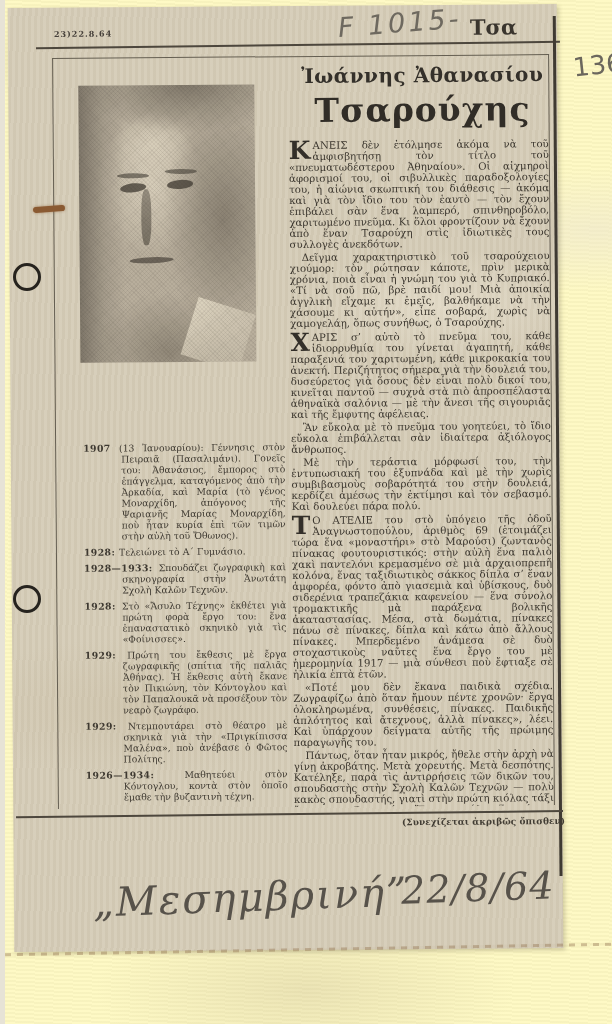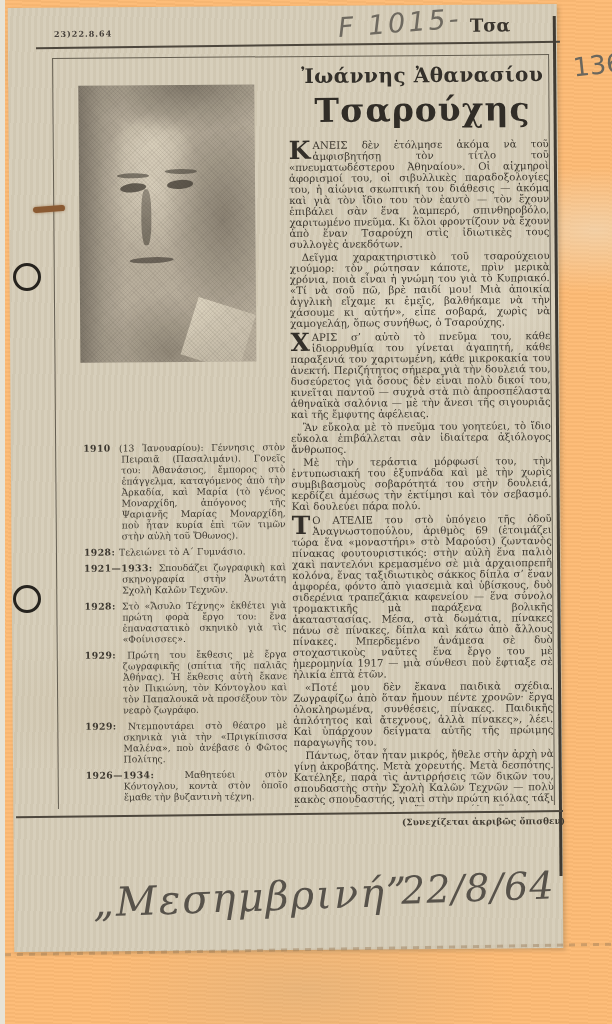--- a/index.html
+++ b/index.html
@@ -3,21 +3,21 @@
 <meta charset="utf-8">
 <style>
   html,body{margin:0;padding:0;}
   body{
     width:612px;height:1024px;position:relative;overflow:hidden;
     background:#e7e3d6;
     font-family:"DejaVu Serif","Liberation Serif",serif;
   }
   .album-page{
     position:absolute;left:5px;top:0;width:607px;height:1024px;
-    background:#fdba74;
+    background:#fef9c3;
   }
   
   .album-page::before{
     content:"";position:absolute;inset:0;
     background:
       radial-gradient(ellipse 220px 90px at 590px 230px, rgba(235,228,210,.5), transparent 70%),
       radial-gradient(ellipse 300px 120px at 300px 990px, rgba(180,165,135,.25), transparent 70%),
       radial-gradient(ellipse 160px 60px at 60px 60px, rgba(120,105,80,.12), transparent 70%),
       repeating-linear-gradient(3deg, rgba(255,255,255,.04) 0 2px, rgba(90,80,60,.04) 2px 4px);
   }
@@ -34,21 +34,21 @@
       radial-gradient(ellipse 260px 100px at 120px 700px, rgba(190,175,145,.22), transparent 70%),
       repeating-linear-gradient(92deg, rgba(255,255,255,.05) 0 3px, rgba(100,88,64,.04) 3px 6px);
   }
   .scan-content{position:absolute;inset:0;transform:rotate(-.45deg);transform-origin:300px 430px;}
 
   .header-date{position:absolute;left:52px;top:27px;font-size:8px;font-weight:bold;
     letter-spacing:1px;color:#46403a;}
   .file-code{position:absolute;left:336px;top:8px;font-size:27px;color:#6e695f;
     font-style:italic;transform:rotate(-4deg);letter-spacing:3px;
     font-family:"DejaVu Sans","Liberation Sans",sans-serif;}
-  .index-label{position:absolute;left:468px;top:16px;font-size:18px;font-weight:bold;color:#3a352e;text-align:center;}
+  .index-label{position:absolute;left:468px;top:16px;font-size:21px;font-weight:bold;color:#3a352e;text-align:center;}
   .header-rule{position:absolute;left:34px;top:44px;width:524px;height:2px;background:#4d473d;
     transform:rotate(-.25deg);}
   .page-number{position:absolute;left:568px;top:50px;font-size:26px;color:#6b675d;
     transform:rotate(-6deg);font-family:"DejaVu Sans","Liberation Sans",sans-serif;}
 
   .clip-frame{position:absolute;left:50px;top:56px;width:495px;height:750px;
     border:1.5px solid #655f52;border-bottom:none;}
   .clip-right-edge{position:absolute;left:551px;top:18px;width:3px;height:860px;background:#3f3a32;}
 
   
@@ -149,23 +149,23 @@
         <p class="body-par">Δεῖγμα χαρακτηριστικὸ τοῦ τσαρούχειου χιούμορ: τὸν ρώτησαν κάποτε, πρὶν μερικὰ χρόνια, ποιὰ εἶναι ἡ γνώμη του γιὰ τὸ Κυπριακό. «Τί νὰ σοῦ πῶ, βρὲ παιδί μου! Μιὰ ἀποικία ἀγγλικὴ εἴχαμε κι ἐμεῖς, βαλθήκαμε νὰ τὴν χάσουμε κι αὐτήν», εἶπε σοβαρά, χωρὶς νὰ χαμογελάῃ, ὅπως συνήθως, ὁ Τσαρούχης.</p>
         <p class="body-par has-cap"><span class="dropcap">Χ</span>ΑΡΙΣ σ’ αὐτὸ τὸ πνεῦμα του, κάθε ἰδιορρυθμία του γίνεται ἀγαπητή, κάθε παραξενιά του χαριτωμένη, κάθε μικροκακία του ἀνεκτή. Περιζήτητος σήμερα γιὰ τὴν δουλειά του, δυσεύρετος γιὰ ὅσους δὲν εἶναι πολὺ δικοί του, κινεῖται παντοῦ — συχνὰ στὰ πιὸ ἀπροσπέλαστα ἀθηναϊκὰ σαλόνια — μὲ τὴν ἄνεσι τῆς σιγουριᾶς καὶ τῆς ἔμφυτης ἀφέλειας.</p>
         <p class="body-par">Ἂν εὔκολα μὲ τὸ πνεῦμα του γοητεύει, τὸ ἴδιο εὔκολα ἐπιβάλλεται σὰν ἰδιαίτερα ἀξιόλογος ἄνθρωπος.</p>
         <p class="body-par">Μὲ τὴν τεράστια μόρφωσί του, τὴν ἐντυπωσιακή του ἐξυπνάδα καὶ μὲ τὴν χωρὶς συμβιβασμοὺς σοβαρότητά του στὴν δουλειά, κερδίζει ἀμέσως τὴν ἐκτίμησι καὶ τὸν σεβασμό. Καὶ δουλεύει πάρα πολύ.</p>
         <p class="body-par has-cap"><span class="dropcap">Τ</span>Ο ΑΤΕΛΙΕ του στὸ ὑπόγειο τῆς ὁδοῦ Ἀναγνωστοπούλου, ἀριθμὸς 69 (ἑτοιμάζει τώρα ἕνα «μοναστήρι» στὸ Μαρούσι) ζωντανὸς πίνακας φουτουριστικός: στὴν αὐλὴ ἕνα παλιὸ χακὶ παντελόνι κρεμασμένο σὲ μιὰ ἀρχαιοπρεπῆ κολόνα, ἕνας ταξιδιωτικὸς σάκκος δίπλα σ’ ἕναν ἀμφορέα, φόντο ἀπὸ γιασεμιὰ καὶ ὑβίσκους, δυὸ σιδερένια τραπεζάκια καφενείου — ἕνα σύνολο τρομακτικῆς μὰ παράξενα βολικῆς ἀκαταστασίας. Μέσα, στὰ δωμάτια, πίνακες πάνω σὲ πίνακες, δίπλα καὶ κάτω ἀπὸ ἄλλους πίνακες. Μπερδεμένο ἀνάμεσα σὲ δυὸ στοχαστικοὺς ναῦτες ἕνα ἔργο του μὲ ἡμερομηνία 1917 — μιὰ σύνθεσι ποὺ ἔφτιαξε σὲ ἡλικία ἑπτὰ ἐτῶν.</p>
         <p class="body-par">«Ποτέ μου δὲν ἔκανα παιδικὰ σχέδια. Ζωγραφίζω ἀπὸ ὅταν ἤμουν πέντε χρονῶν· ἔργα ὁλοκληρωμένα, συνθέσεις, πίνακες. Παιδικῆς ἁπλότητος καὶ ἄτεχνους, ἀλλὰ πίνακες», λέει. Καὶ ὑπάρχουν δείγματα αὐτῆς τῆς πρώιμης παραγωγῆς του.</p>
         <p class="body-par">Πάντως, ὅταν ἦταν μικρός, ἤθελε στὴν ἀρχὴ νὰ γίνῃ ἀκροβάτης. Μετὰ χορευτής. Μετὰ δεσπότης. Κατέληξε, παρὰ τὶς ἀντιρρήσεις τῶν δικῶν του, σπουδαστὴς στὴν Σχολὴ Καλῶν Τεχνῶν — πολὺ κακὸς σπουδαστής, γιατὶ στὴν πρώτη κιόλας τάξι ἔμεινε μετεξεταστέος. Ἔγινε μεγάλος ζωγράφος, χωρὶς ὅμως νὰ ἀφήσῃ νὰ νεκρωθοῦν οἱ ἄλλες του κλίσεις. Ἔ-</p>
       </div>
 
     <div class="timeline">
-        <div class="timeline-entry"><span class="year">1910 </span>(13 Ἰανουαρίου): Γέννησις στὸν Πειραιᾶ (Πασαλιμάνι). Γονεῖς του: Ἀθανάσιος, ἔμπορος στὸ ἐπάγγελμα, καταγόμενος ἀπὸ τὴν Ἀρκαδία, καὶ Μαρία (τὸ γένος Μοναρχίδη, ἀπόγονος τῆς Ψαριανῆς Μαρίας Μοναρχίδη, ποὺ ἦταν κυρία ἐπὶ τῶν τιμῶν στὴν αὐλὴ τοῦ Ὄθωνος).</div>
+        <div class="timeline-entry"><span class="year">1907 </span>(13 Ἰανουαρίου): Γέννησις στὸν Πειραιᾶ (Πασαλιμάνι). Γονεῖς του: Ἀθανάσιος, ἔμπορος στὸ ἐπάγγελμα, καταγόμενος ἀπὸ τὴν Ἀρκαδία, καὶ Μαρία (τὸ γένος Μοναρχίδη, ἀπόγονος τῆς Ψαριανῆς Μαρίας Μοναρχίδη, ποὺ ἦταν κυρία ἐπὶ τῶν τιμῶν στὴν αὐλὴ τοῦ Ὄθωνος).</div>
         <div class="timeline-entry"><span class="year">1928: </span>Τελειώνει τὸ Α´ Γυμνάσιο.</div>
-        <div class="timeline-entry"><span class="year">1921—1933: </span>Σπουδάζει ζωγραφικὴ καὶ σκηνογραφία στὴν Ἀνωτάτη Σχολὴ Καλῶν Τεχνῶν.</div>
+        <div class="timeline-entry"><span class="year">1928—1933: </span>Σπουδάζει ζωγραφικὴ καὶ σκηνογραφία στὴν Ἀνωτάτη Σχολὴ Καλῶν Τεχνῶν.</div>
         <div class="timeline-entry"><span class="year">1928: </span>Στὸ «Ἄσυλο Τέχνης» ἐκθέτει γιὰ πρώτη φορὰ ἔργο του: ἕνα ἐπαναστατικὸ σκηνικὸ γιὰ τὶς «Φοίνισσες».</div>
         <div class="timeline-entry"><span class="year">1929: </span>Πρώτη του ἔκθεσις μὲ ἔργα ζωγραφικῆς (σπίτια τῆς παλιᾶς Ἀθήνας). Ἡ ἔκθεσις αὐτὴ ἔκανε τὸν Πικιώνη, τὸν Κόντογλου καὶ τὸν Παπαλουκᾶ νὰ προσέξουν τὸν νεαρὸ ζωγράφο.</div>
         <div class="timeline-entry"><span class="year">1929: </span>Ντεμπουτάρει στὸ θέατρο μὲ σκηνικὰ γιὰ τὴν «Πριγκίπισσα Μαλένα», ποὺ ἀνέβασε ὁ Φῶτος Πολίτης.</div>
         <div class="timeline-entry"><span class="year">1926—1934: </span>Μαθητεύει στὸν Κόντογλου, κοντὰ στὸν ὁποῖο ἔμαθε τὴν βυζαντινὴ τέχνη.</div>
       </div>
 
     <div class="bottom-rule"></div>
     <div class="continuation">(Συνεχίζεται ἀκριβῶς ὄπισθεν)</div>
   </div>
 

